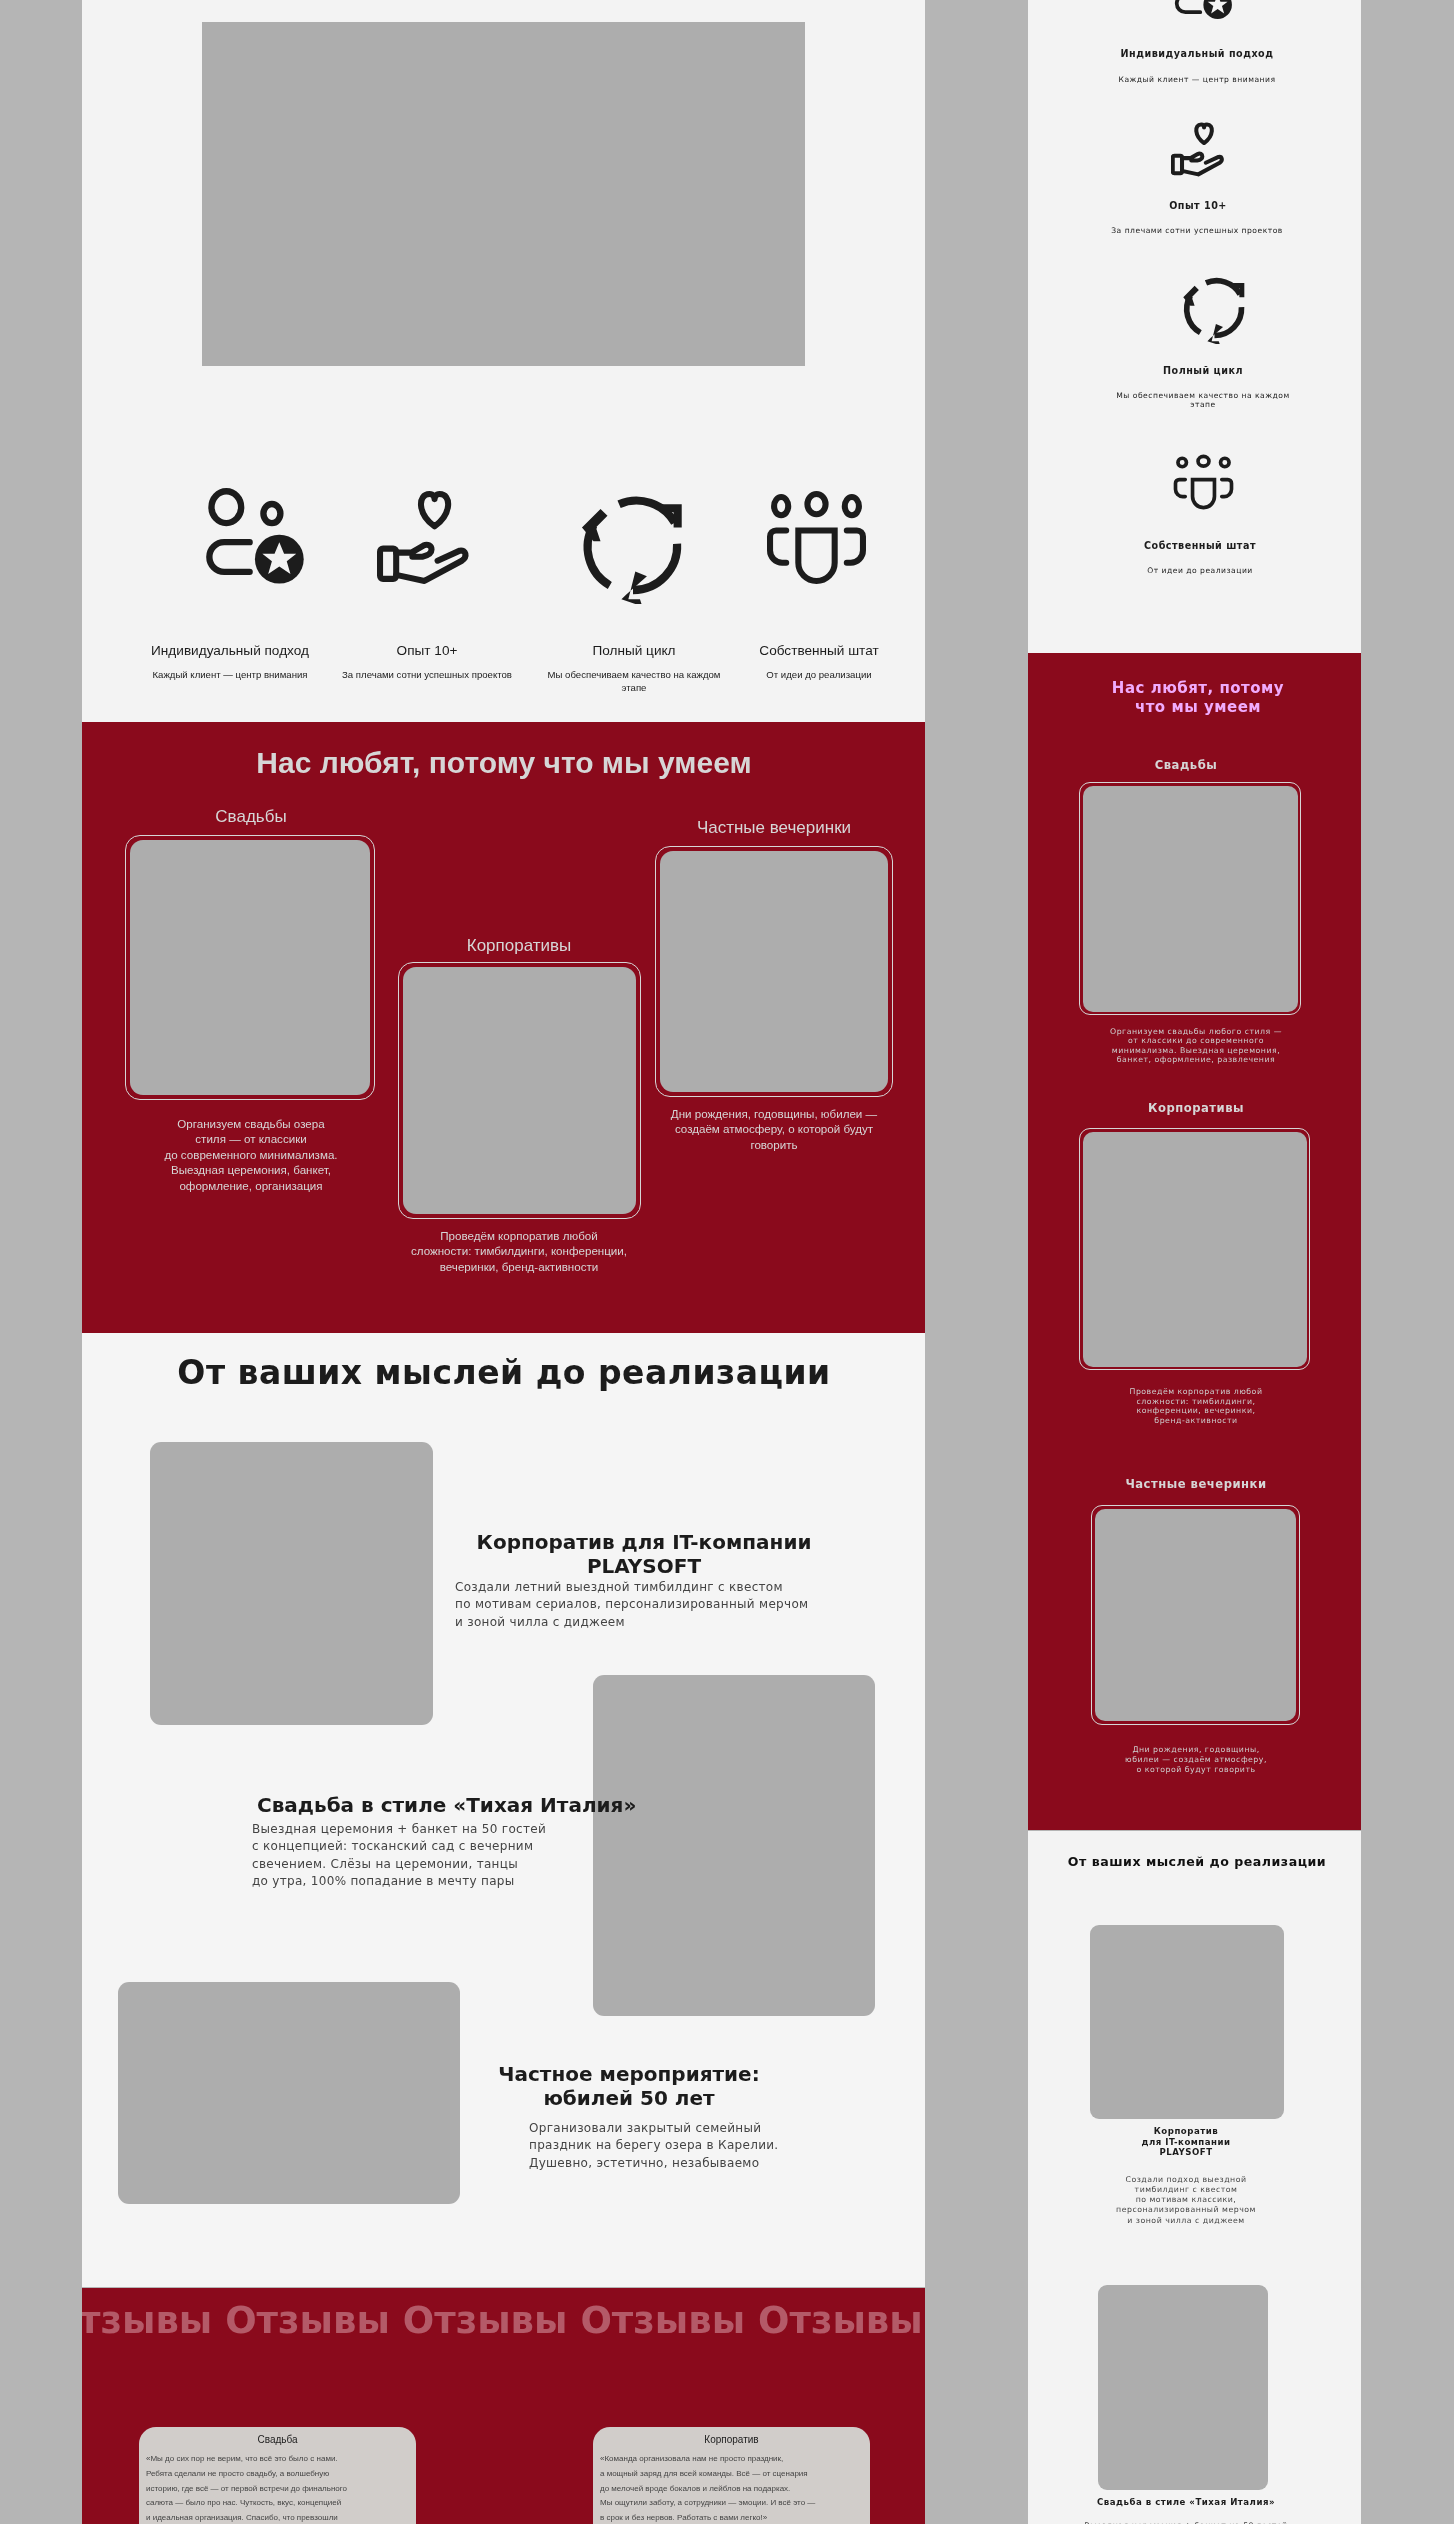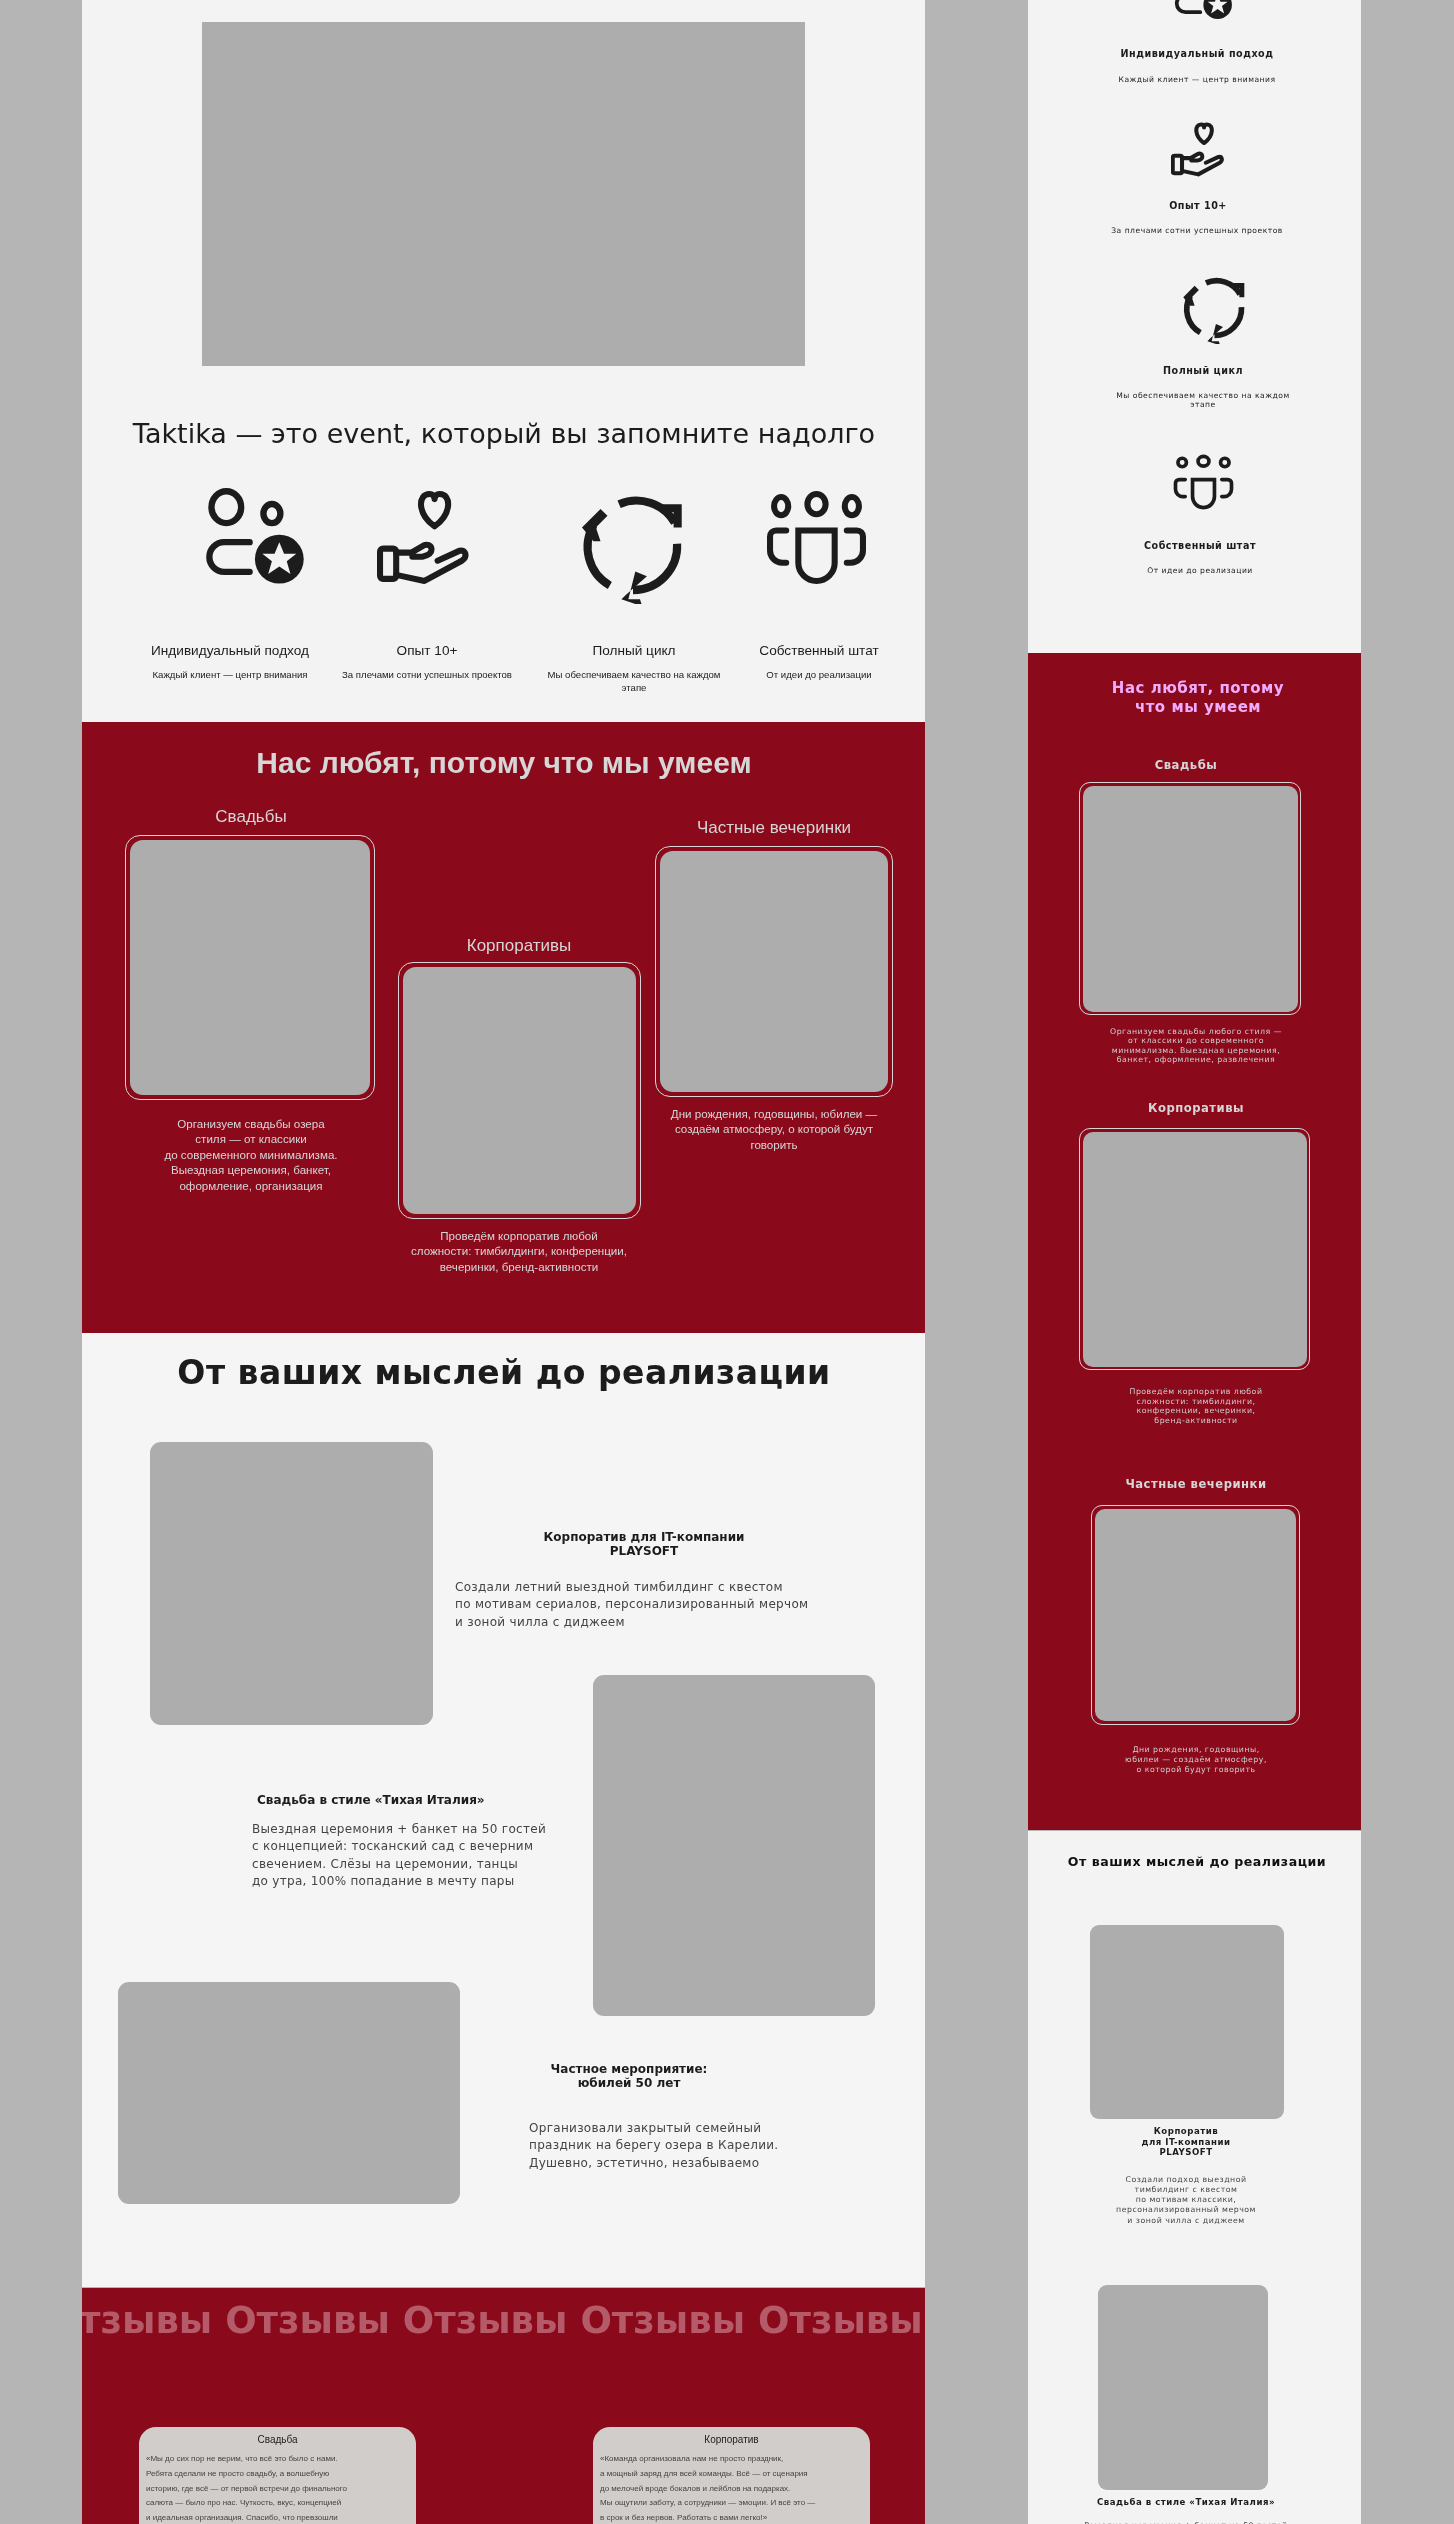--- a/index.html
+++ b/index.html
@@ -17,21 +17,21 @@
   .d-h2 { font-size: 27px; font-weight: 400; color: #1c1c1c; }
   .feat-title { font-family: "Liberation Sans", sans-serif; font-size: 13.6px; color: #1c1c1c; }
   .feat-desc { font-family: "Liberation Sans", sans-serif; font-size: 9.6px; color: #1c1c1c; line-height: 1.4; }
   .svc-h2 { font-family: "Liberation Sans", sans-serif; font-weight: 700; font-size: 30px; color: #d6d6d6; }
   .svc-label { font-family: "Liberation Sans", sans-serif; font-size: 17px; color: #d6d6d6; }
   .svc-desc { font-family: "Liberation Sans", sans-serif; font-size: 11.6px; color: #d6d6d6; line-height: 1.33; text-align: center; }
   .svc-frame { position: absolute; border: 1.5px solid #d6d6d6; border-radius: 15px; padding: 4px; }
   .svc-frame .inner { width: 100%; height: 100%; background: #adadad; border-radius: 13px; }
 
   .pf-h2 { font-weight: 700; font-size: 33px; color: #1c1c1c; letter-spacing: 0.5px; }
-  .pf-title { font-weight: 700; font-size: 12px; color: #1c1c1c; text-align: center; line-height: 1.2; }
+  .pf-title { font-weight: 700; font-size: 20px; color: #1c1c1c; text-align: center; line-height: 1.2; }
   .pf-desc { font-size: 12px; color: #444; line-height: 1.45; letter-spacing: 0.3px; }
 
   .marquee { font-weight: 700; font-size: 37px; color: #b45a68; white-space: nowrap; }
   .review { position: absolute; background: #d1cdca; border-radius: 17px; padding: 7px 7px; font-family: "Liberation Sans", sans-serif; }
   .review .rt { text-align: center; font-size: 10px; color: #222; margin-bottom: 7px; }
   .review .rb { font-size: 8px; color: #444; line-height: 1.85; }
 
   
   .m-feat-title { font-weight: 700; font-size: 9.6px; color: #1c1c1c; letter-spacing: 0.5px; }
   .m-feat-desc { font-size: 7.6px; color: #1c1c1c; letter-spacing: 0.5px; line-height: 1.25; }
@@ -42,21 +42,20 @@
   .m-pf-title { font-weight: 700; font-size: 8.6px; color: #1c1c1c; letter-spacing: 0.5px; line-height: 1.25; text-align: center; }
   .m-pf-desc { font-size: 7.8px; color: #444; letter-spacing: 0.5px; line-height: 1.45; text-align: center; }
 </style>
 </head>
 <body>
 
 <div class="frame" style="left:82px; top:0; width:843px; height:3092px;">
 
   <section class="sec light" style="top:0; height:722px;">
     <div class="ph" style="left:120px; top:22px; width:603px; height:344px;"></div>
-    <h2 class="t-center d-h2" style="left:422px; top:418px;">Taktika — это event, который вы запомните надолго</h2>
 
     <div class="abs" style="left:0; top:0;">
       <svg class="abs" style="left:121px; top:486px;" width="106" height="106" viewBox="0 0 100 100">
         <g fill="none" stroke="#1c1c1c" stroke-width="6" stroke-linecap="round">
           <ellipse cx="22" cy="20" rx="14" ry="15"></ellipse>
           <ellipse cx="65" cy="26" rx="8" ry="9"></ellipse>
           <path d="M44 53 H20 a14 14 0 0 0 0 28 H44"></path>
         </g>
         <circle cx="72" cy="69" r="23" fill="#1c1c1c"></circle>
         <polygon points="72,53 76.5,64 88,64 79,71 82.5,83 72,76 61.5,83 65,71 56,64 67.5,64" fill="#f3f3f3"></polygon>

